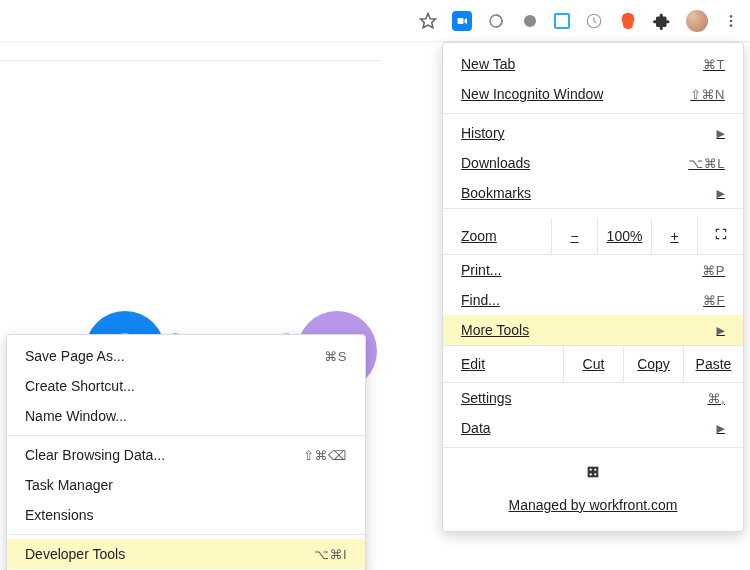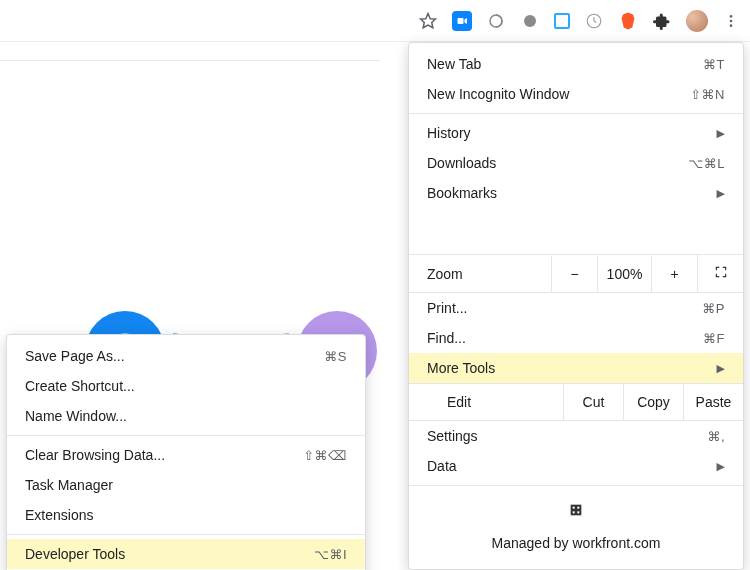--- a/index.html
+++ b/index.html
@@ -70,60 +70,60 @@
   .half-arc {
     width:18px; height:36px; border-radius:0 18px 18px 0;
   }
   .half-arc.l { background:#74b6f7; }
   .half-arc.r { background:#cab1f1; border-radius:18px 0 0 18px; }
 
   
   .main-menu {
     position:absolute;
     top:42px; right:6px;
-    width:336px;
+    width:302px;
     background:#fff;
     border:1px solid #dadce0;
     border-radius:4px;
     box-shadow:0 4px 14px rgba(0,0,0,0.18);
     padding:6px 0 8px 0;
+    text-decoration:underline;
   }
   .mi {
     display:flex; align-items:center;
     padding: 7px 18px;
     font-size:14px;
     cursor:default;
     justify-content:space-between;
   }
   .mi .lbl { flex:1; }
   .mi .sc { color:#5f6368; font-size:13px; letter-spacing:0.5px; }
   .mi .arw { color:#5f6368; font-size:11px; margin-left:6px; }
   .mi.hover { background:#fef9c3; }
   .sep { height:1px; background:#e6e6e6; margin:4px 0; }
 
   .zoom-row {
     display:flex; align-items:center;
-    padding: 0 0 0 18px;
+    padding: 8px 0 0 18px;
     border-top:1px solid #e6e6e6;
     border-bottom:1px solid #e6e6e6;
-    margin-top:46px;
   }
   .zoom-row .zlbl { flex:1; padding:10px 0; }
   .zoom-cell {
     width:46px; text-align:center; padding:10px 0;
     border-left:1px solid #e6e6e6;
   }
   .zoom-cell.wide { width:54px; }
   .edit-row {
     display:flex; align-items:center;
     padding:0 0 0 18px;
     border-top:1px solid #e6e6e6;
     border-bottom:1px solid #e6e6e6;
   }
-  .edit-row .elbl { flex:1; padding:10px 0;margin-left:20px; }
+  .edit-row .elbl { flex:1; padding:10px 0; }
   .edit-cell {
     width:60px; text-align:center; padding:10px 8px;
     border-left:1px solid #e6e6e6;
   }
   .managed {
     display:flex; align-items:center; gap:14px;
     padding:10px 18px; margin-top:6px;flex-direction:column;
   }
 
   

